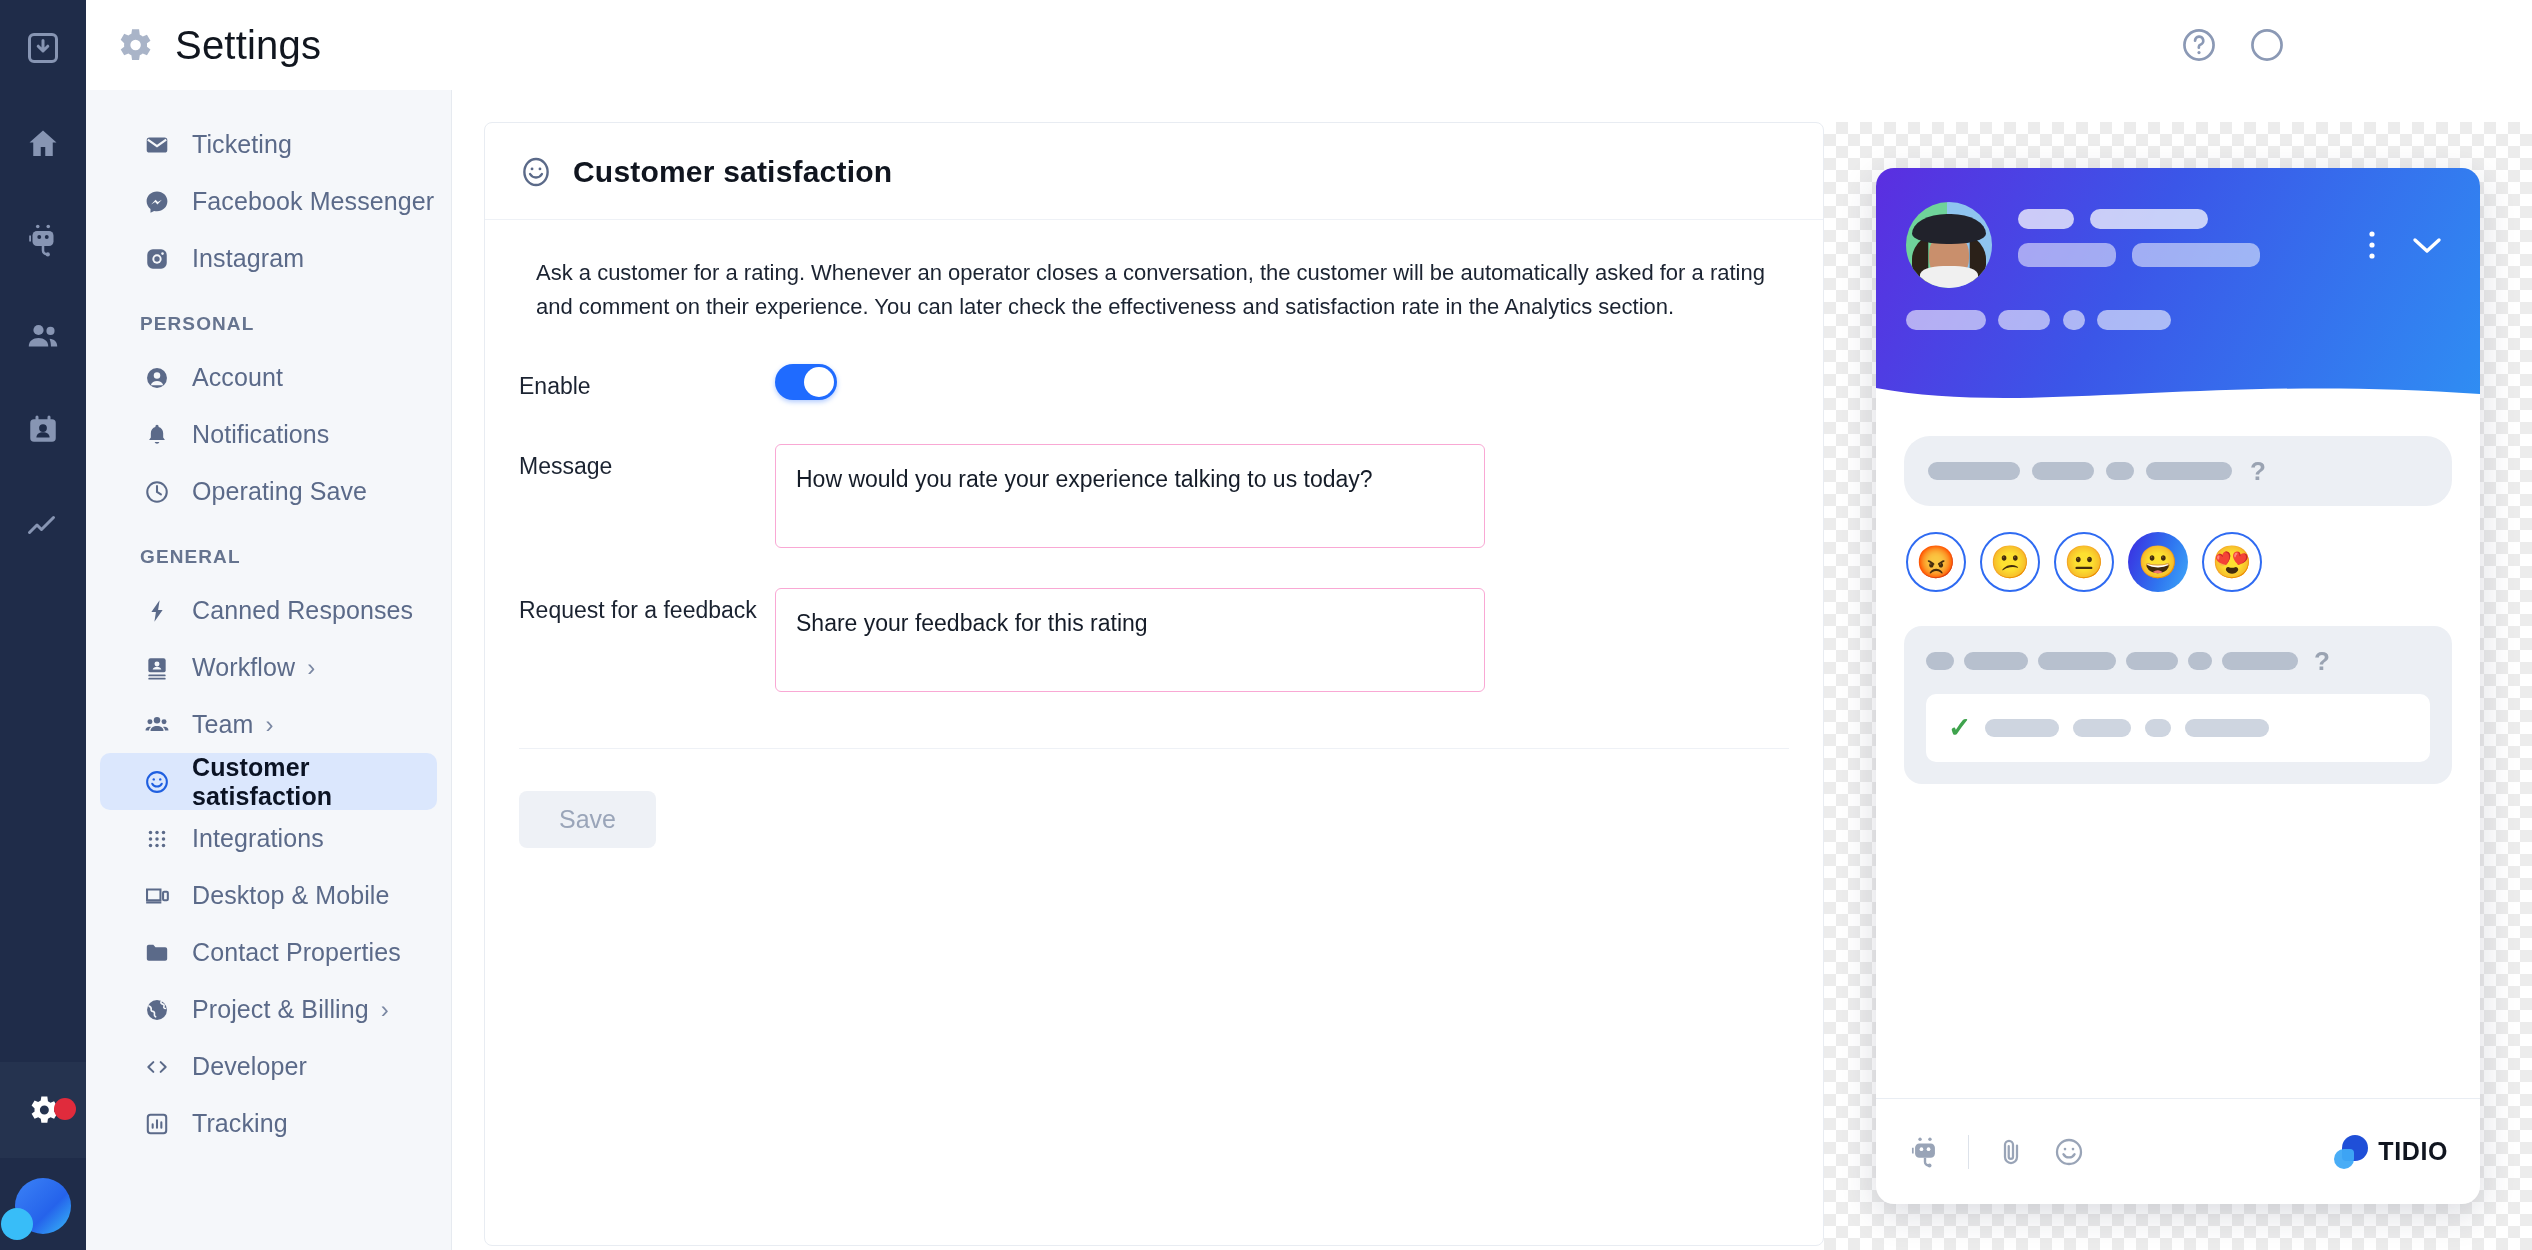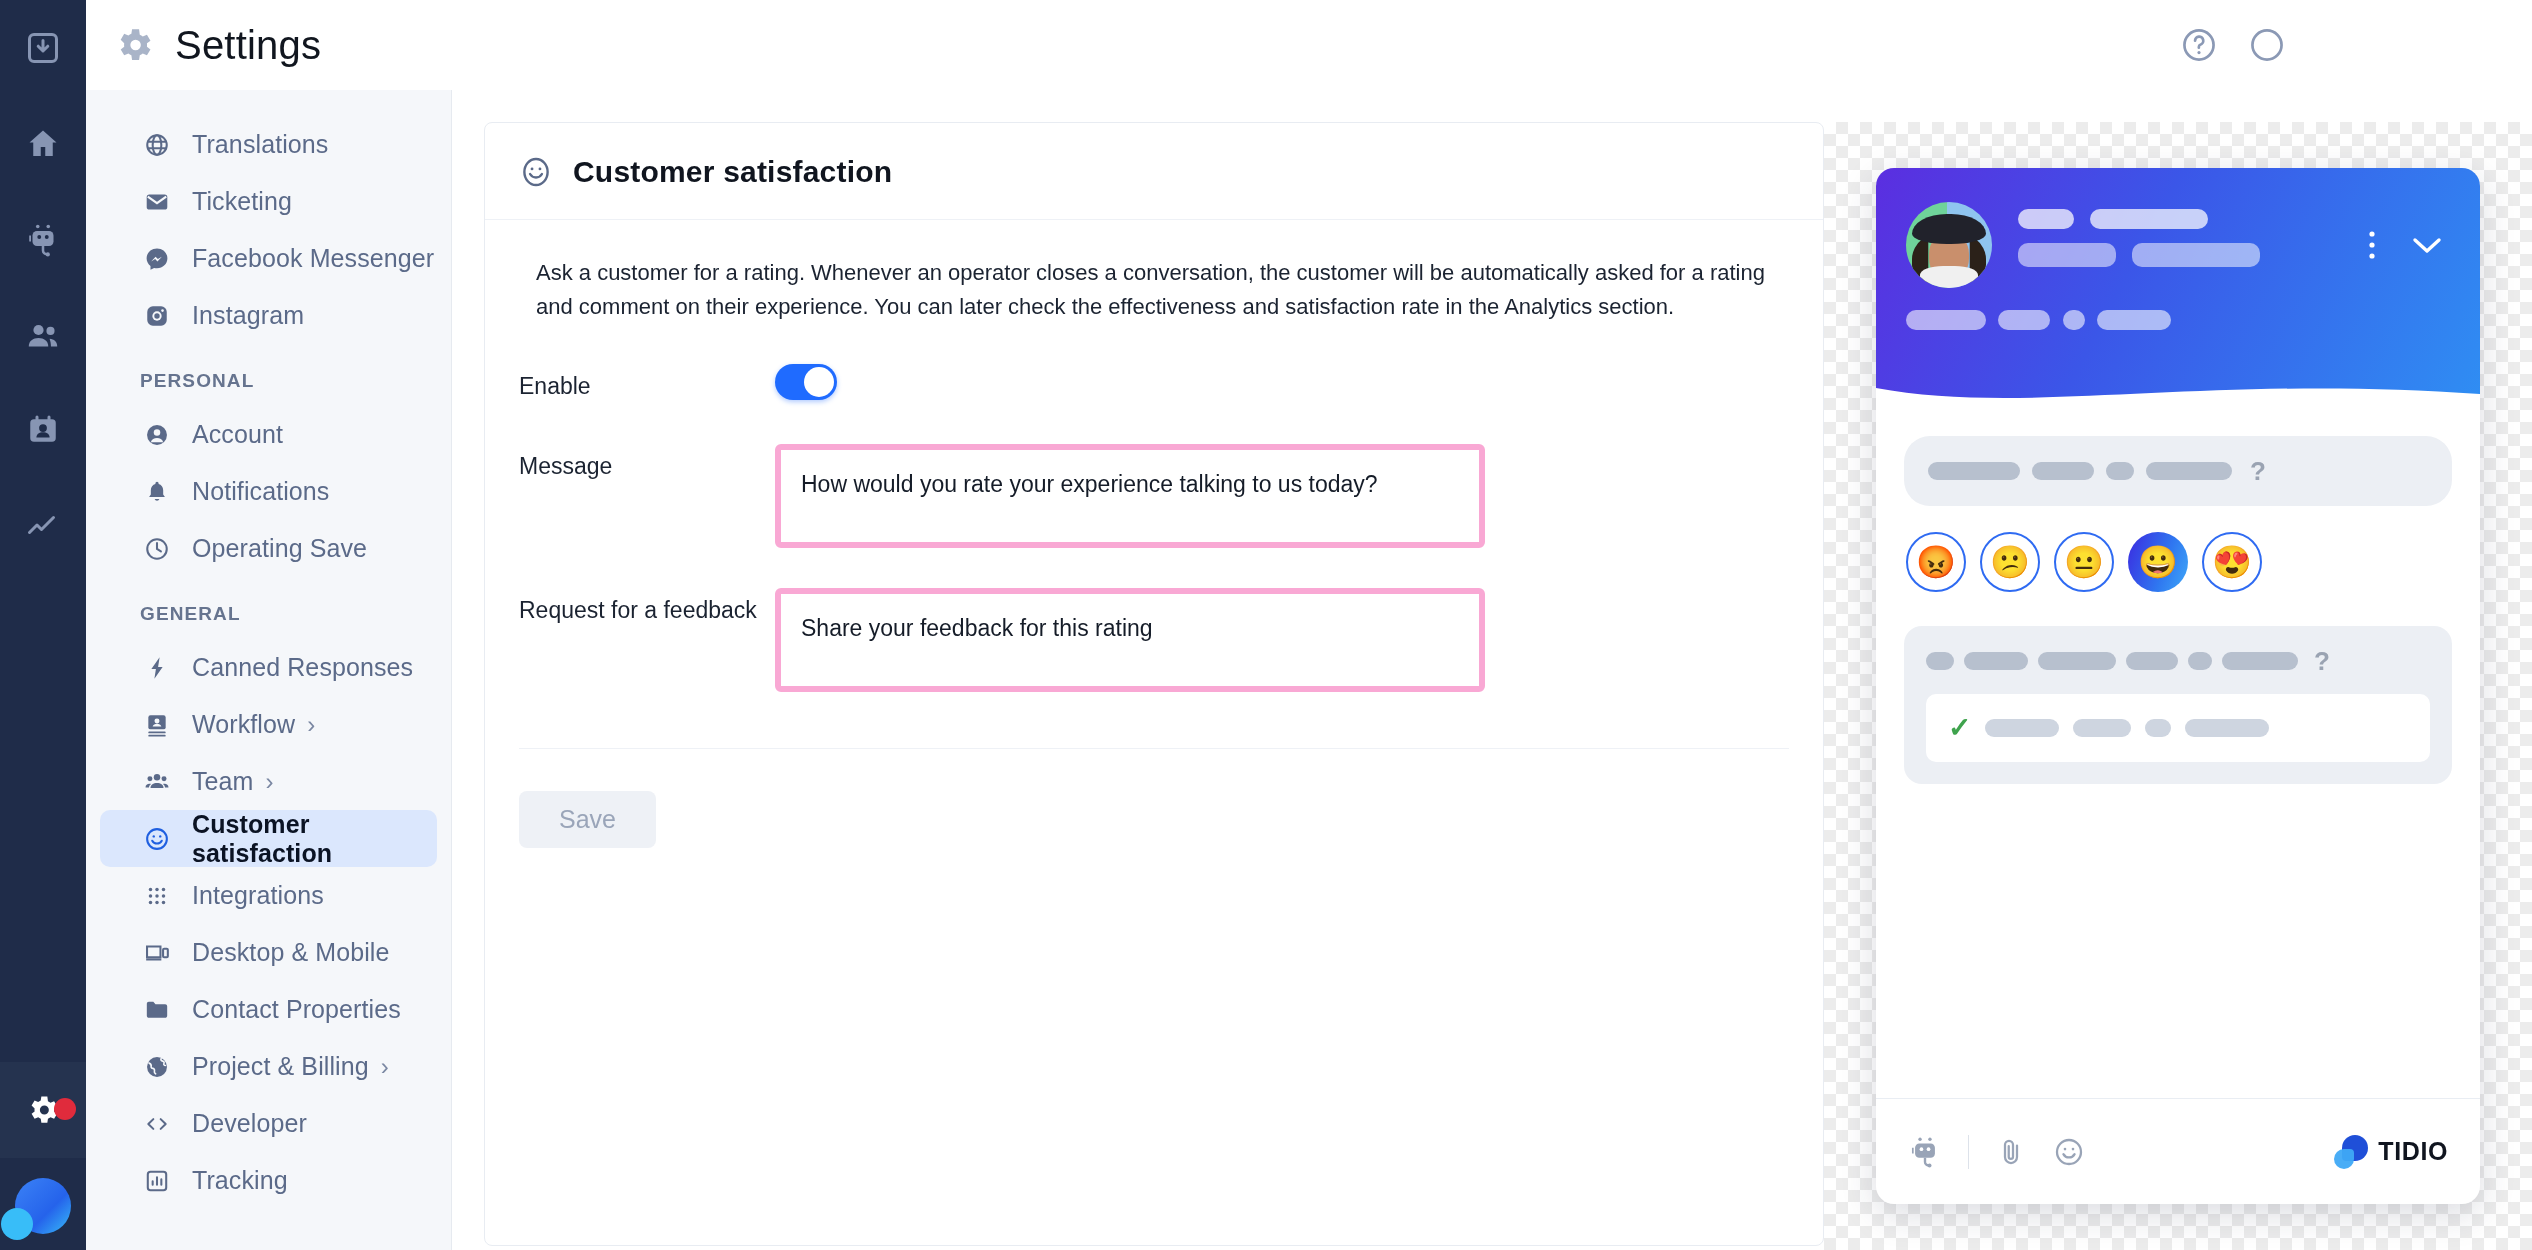--- a/index.html
+++ b/index.html
@@ -150,21 +150,21 @@
     background: #1f6bff; position: relative; cursor: pointer;
     box-shadow: 0 2px 5px rgba(31,107,255,.35);
   }
   .toggle .knob {
     position: absolute; top: 3px; right: 3px;
     width: 30px; height: 30px; border-radius: 50%;
     background: #fff;
   }
   .tfield {
     width: 710px; height: 104px;
-    border: 6px solid #f9a8d4; border-radius: 6px;
+    border: 1px solid #f9a8d4; border-radius: 6px;
     background: #fff; padding: 18px 20px;
     font-size: 23px; color: #151c28; line-height: 1.4;
     font-family: "Liberation Sans", sans-serif;
     resize: none; outline: none;
   }
   .divider { border-top: 1px solid #eef1f6; margin: 56px 0 0 0; }
   .save-row { padding: 42px 0 0 0; }
   .save-btn {
     background: #eef1f6; color: #9aa5b9;
     border: none; border-radius: 8px;
@@ -346,30 +346,20 @@
     </div>
     <div class="rail-avatar">
       <div class="av"></div>
     </div>
   </div>
 
   <div class="sidebar">
     <div class="sidebar-scroll">
       <div class="sb-top-cut"></div>
 
-      <div class="sb-item">
-        <span class="ic">
-            <svg viewBox="0 0 24 24" fill="none" stroke="currentColor" stroke-width="1.9">
-              <circle cx="12" cy="12" r="9"></circle>
-              <ellipse cx="12" cy="12" rx="4" ry="9"></ellipse>
-              <path d="M3 9h18M3 15h18"></path>
-            </svg>
-          </span>
-        <span>Translations</span>
-      </div>
       <div class="sb-item">
         <span class="ic">
             <svg viewBox="0 0 24 24" fill="currentColor">
               <rect x="2.5" y="5" width="19" height="14" rx="2.5"></rect>
               <path d="M3.5 7l8.5 6 8.5-6" stroke="#f5f7fa" stroke-width="2" fill="none"></path>
             </svg>
           </span>
         <span>Ticketing</span>
       </div>
       <div class="sb-item">

